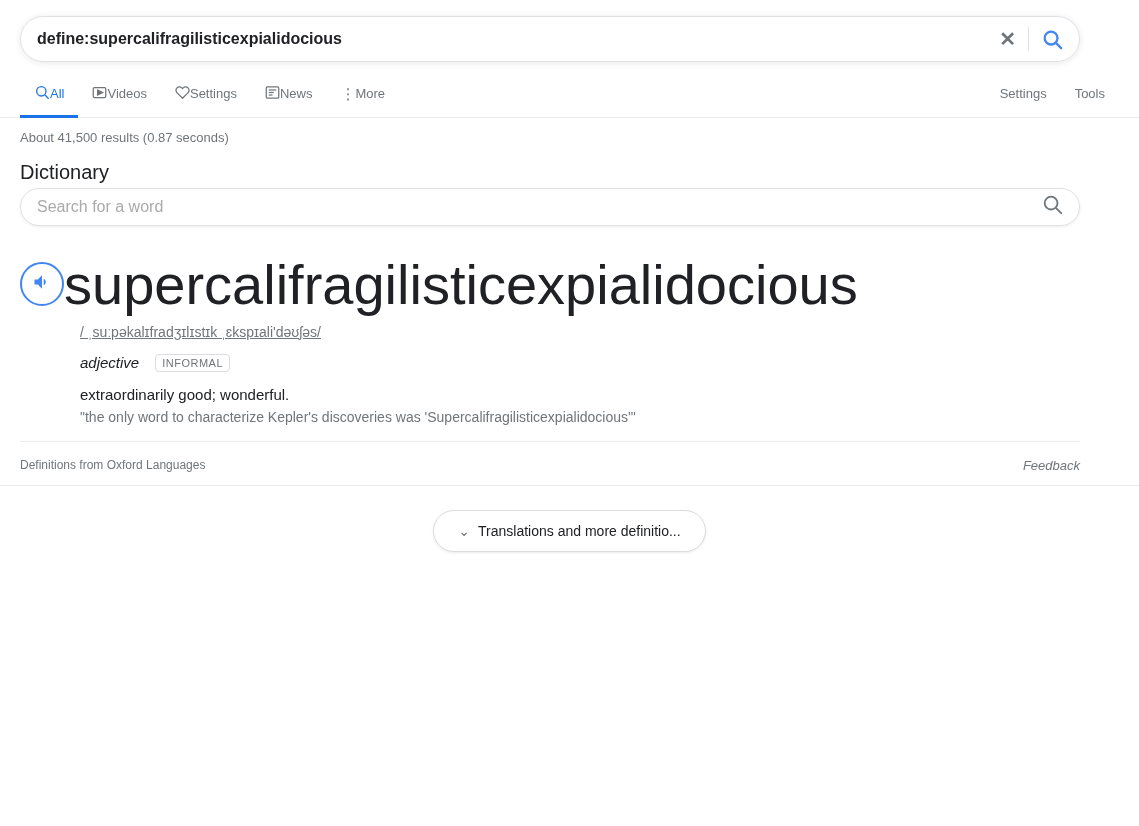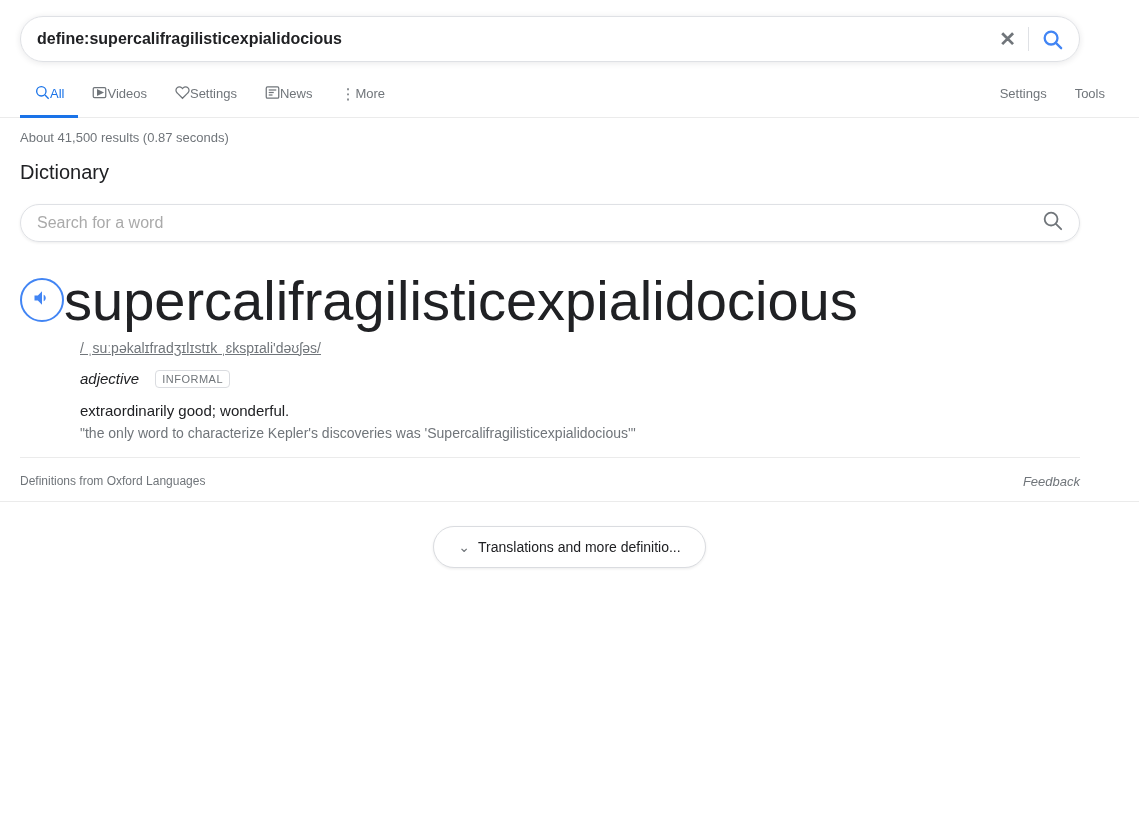--- a/index.html
+++ b/index.html
@@ -109,21 +109,21 @@
 
     
     .dictionary-section {
       padding: 0 20px;
       max-width: 1100px;
     }
     .dictionary-title {
       font-size: 20px;
       font-weight: 400;
       color: #202124;
-      margin-bottom: 20px;
+      margin-bottom: 4px;
     }
 
     
     .word-search-box {
       display: flex;
       align-items: center;
       border: 1px solid #dfe1e5;
       border-radius: 24px;
       padding: 10px 16px;
       margin-bottom: 28px;

